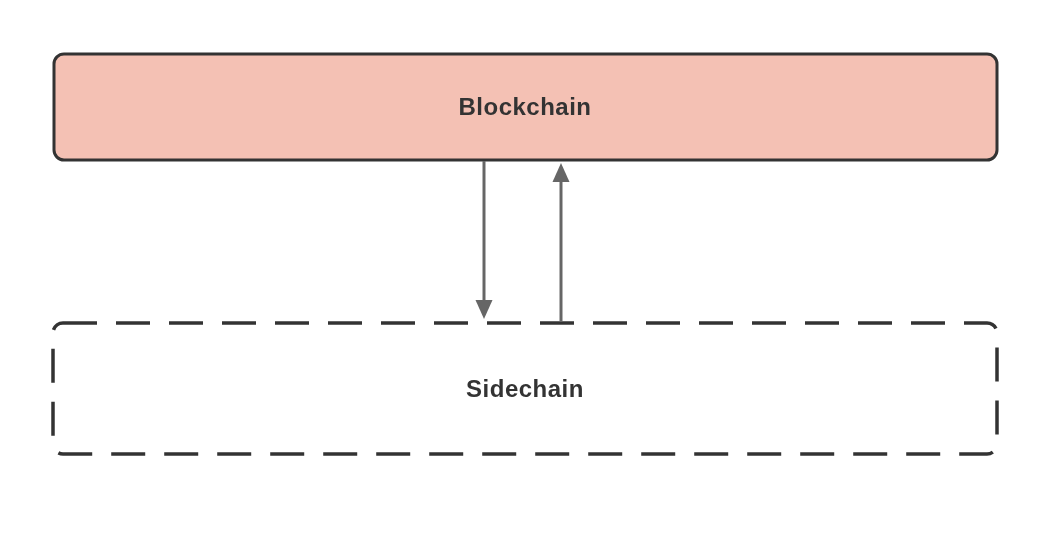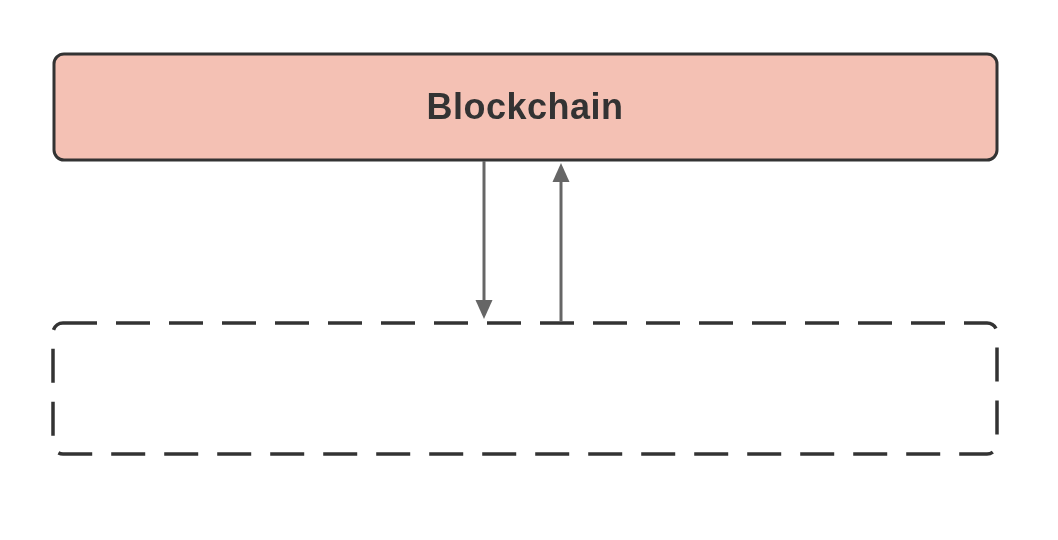--- a/index.html
+++ b/index.html
@@ -21,21 +21,21 @@
     top: 0;
     width: 1058px;
     height: 540px;
   }
   .node-label {
     position: absolute;
     display: flex;
     align-items: center;
     justify-content: center;
     font-weight: 700;
-    font-size: 36px;
+    font-size: 24px;
     color: #333333;
     letter-spacing: 0.5px;
     pointer-events: none;
   }
   .label-blockchain {
     left: 53px;
     top: 54px;
     width: 944px;
     height: 106px;
   }
@@ -63,14 +63,15 @@
     </g>
 
     <g>
       <line x1="561" y1="322" x2="561" y2="181" stroke-width="3" stroke="#666666"></line>
       <polygon points="552.5,182 569.5,182 561,163" fill="#666666"></polygon>
     </g>
   </svg>
 
   <div class="node-label label-blockchain">Blockchain</div>
 
+  <div class="node-label label-sidechain">Sidechain</div>
 
 </div>
 
 </body></html>

